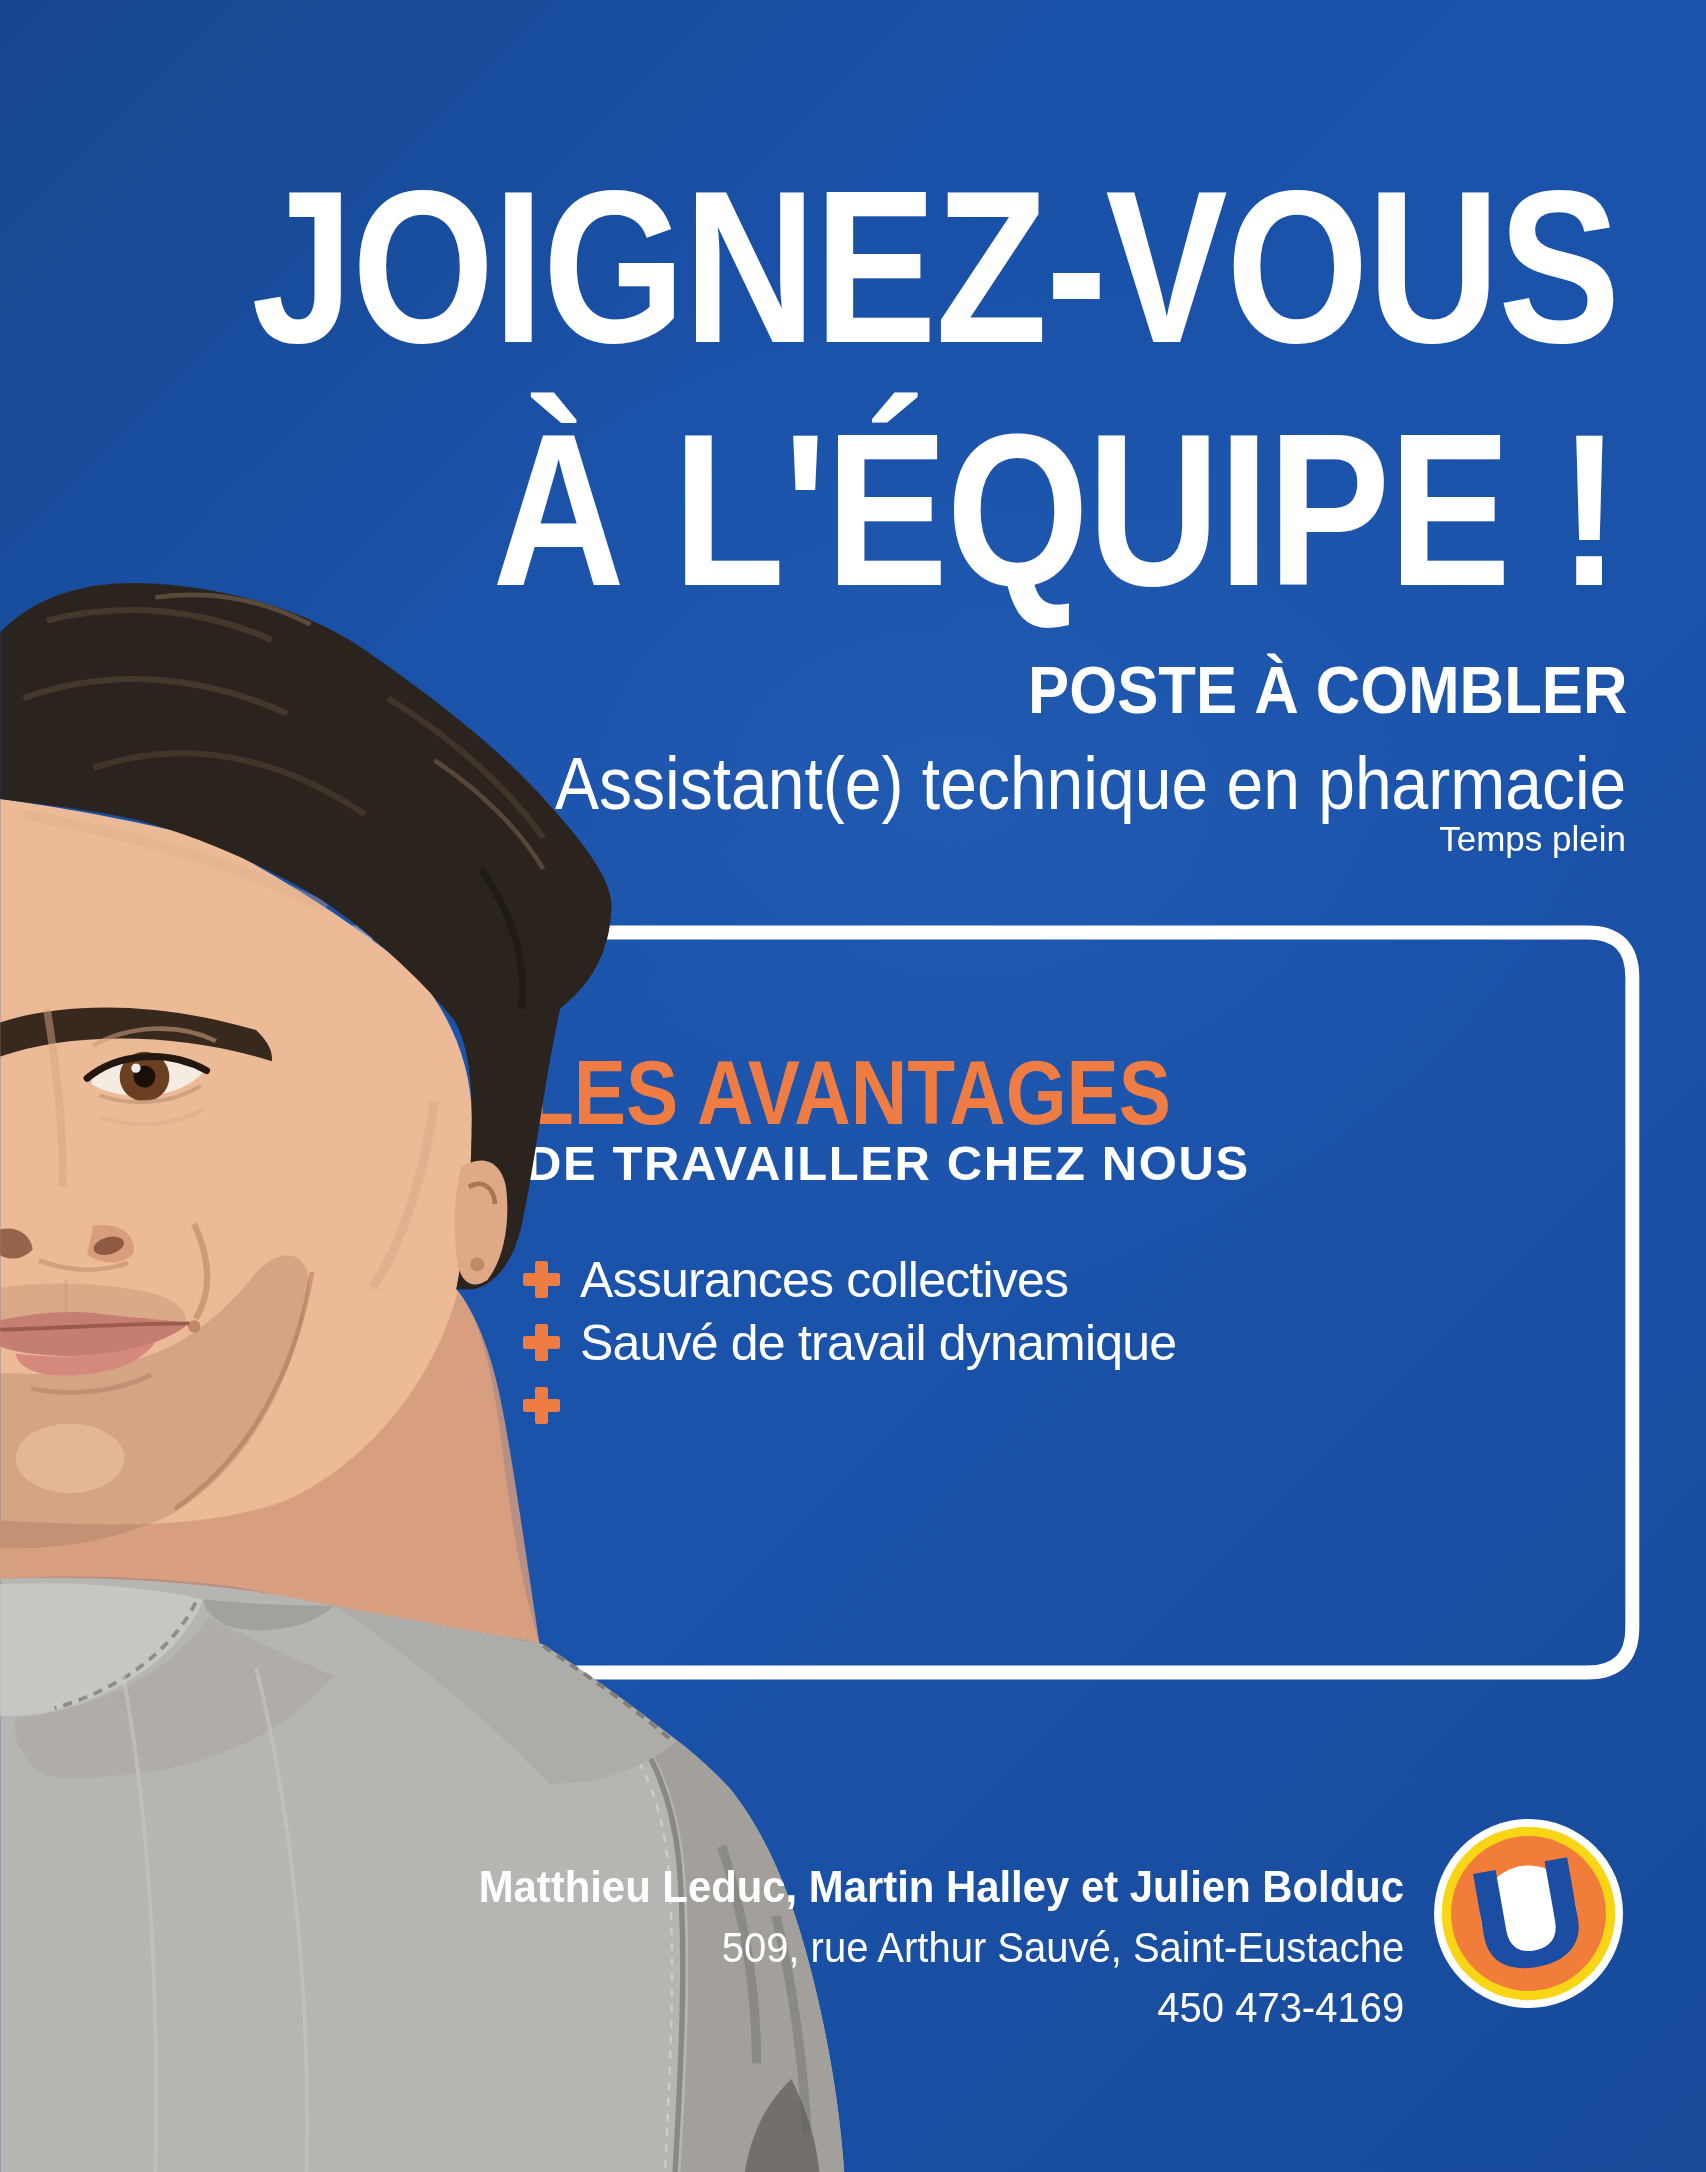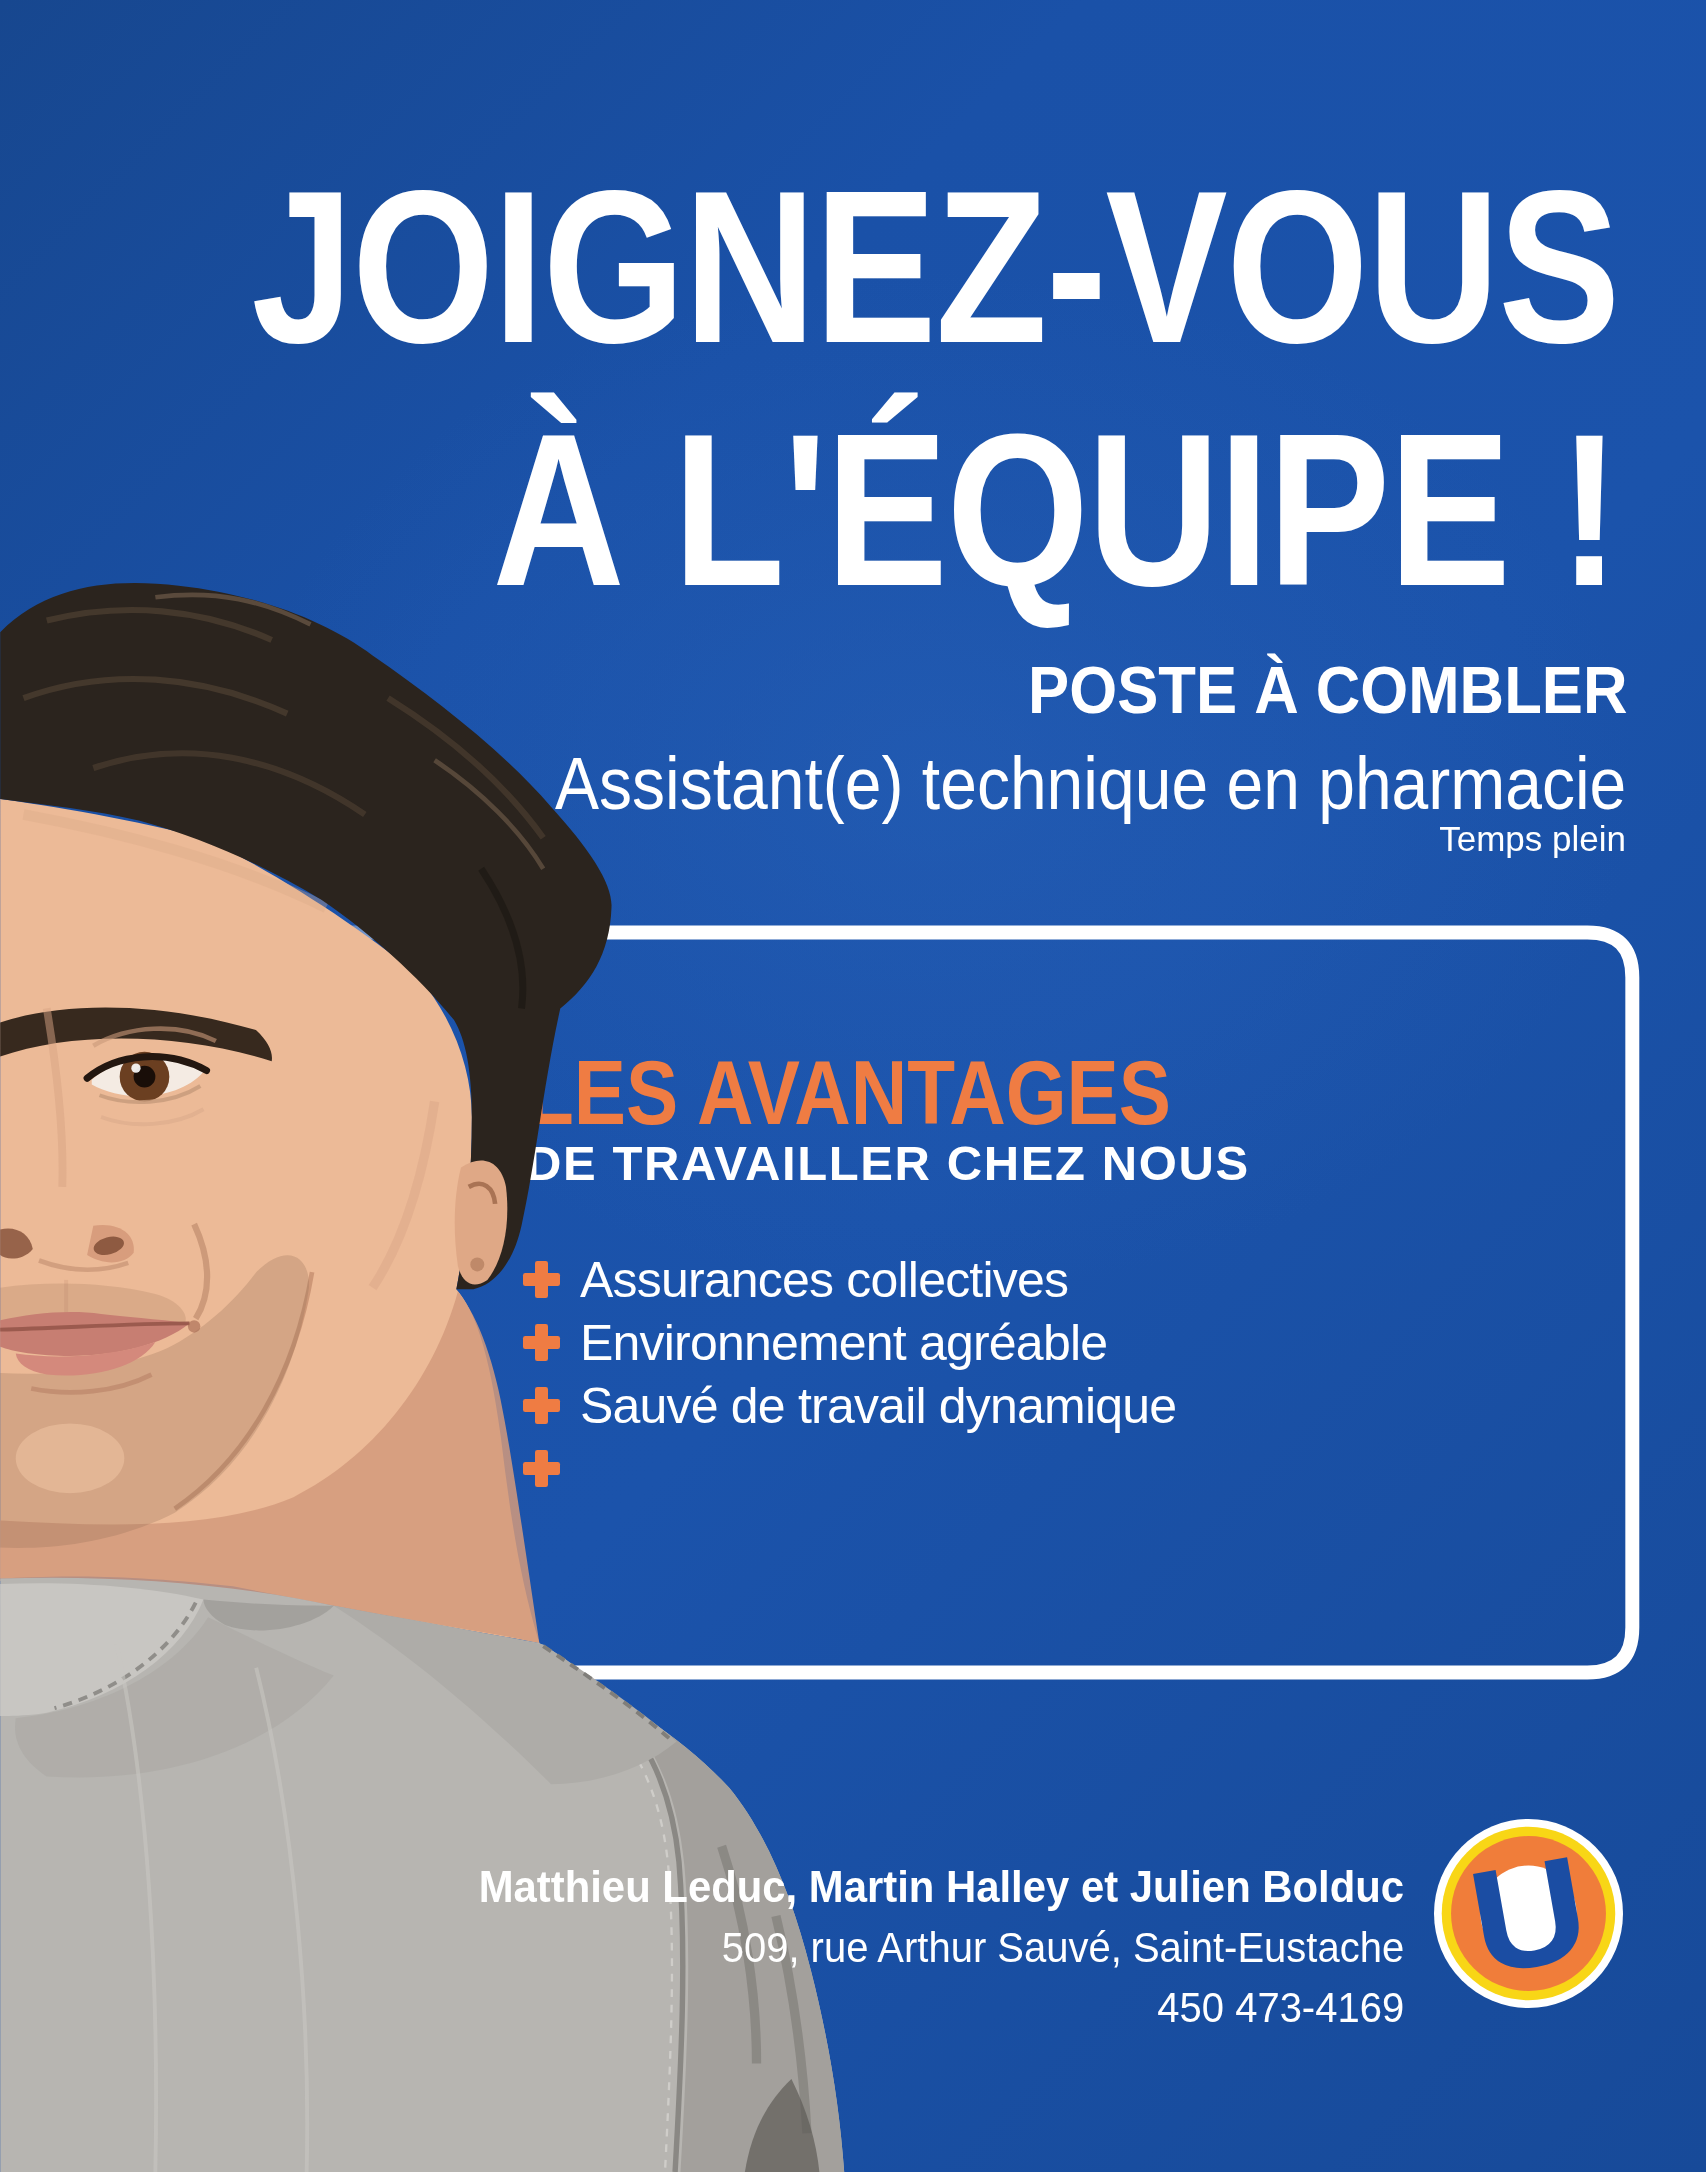--- a/index.html
+++ b/index.html
@@ -63,24 +63,20 @@
   </defs>
   <path d="M 420 1202 L 2046 1202 Q 2104 1202 2104 1260 L 2104 2098 Q 2104 2156 2046 2156 L 742 2156" fill="none" stroke="url(#bfade)" stroke-width="18" stroke-linecap="round"></path>
 </svg>
 
 <div class="txt" id="btitle">LES AVANTAGES</div>
 <div class="txt" id="bsub">DE TRAVAILLER CHEZ NOUS</div>
 <div id="benefit-rows">
   <div class="brow">
     <span class="plus"></span>
     <span class="blabel">Assurances collectives</span>
-  </div>
-  <div class="brow">
-    <span class="plus"></span>
-    <span class="blabel">Environnement agréable</span>
   </div>
   <div class="brow">
     <span class="plus"></span>
     <span class="blabel">Sauvé de travail dynamique</span>
   </div>
   <div class="brow">
     <span class="plus"></span>
   </div>
 </div>
 

